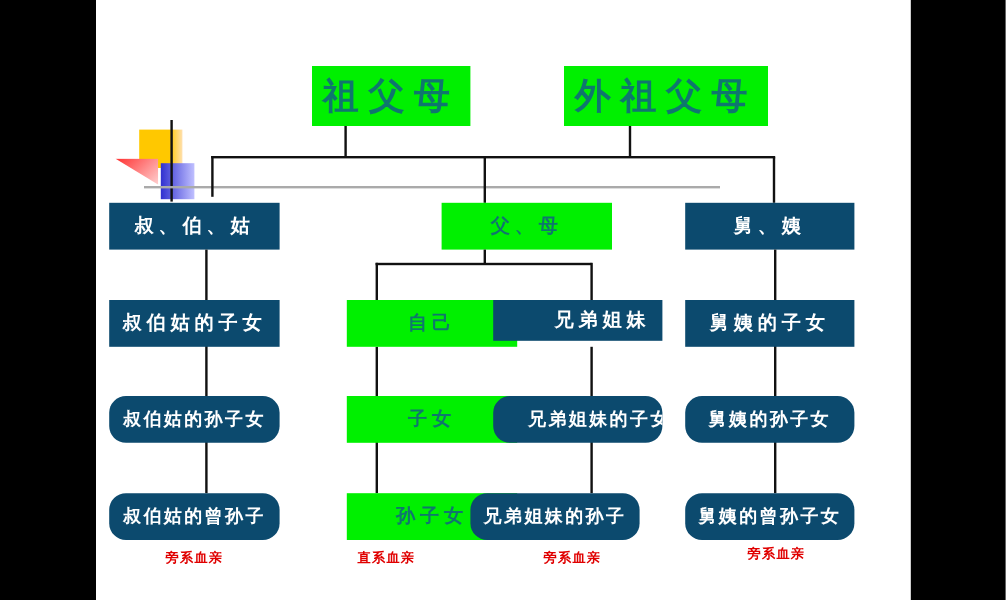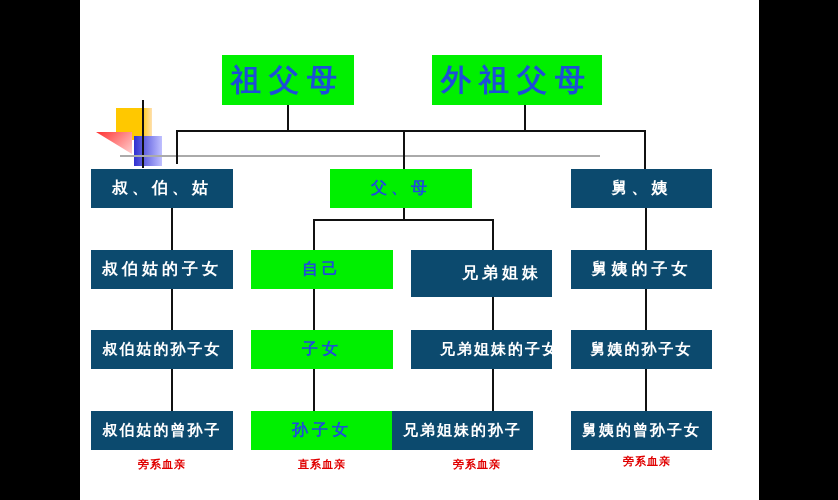--- a/index.html
+++ b/index.html
@@ -1,23 +1,23 @@
 <!DOCTYPE html>
 <html><head>
 <meta charset="utf-8">
 <style>
   html,body{margin:0;padding:0;}
   body{width:838px;height:500px;background:#000;position:relative;overflow:hidden;font-family:"DejaVu Sans",sans-serif;}
   .page{position:absolute;left:80px;top:0;width:679px;height:500px;background:#fff;}
   .box{position:absolute;display:flex;align-items:center;justify-content:center;font-weight:bold;letter-spacing:4px;white-space:nowrap;overflow:hidden;box-sizing:border-box;}
-  .green{background:#00f000;color:#1d4ed8;}
+  .green{background:#00f000;color:#0f766e;margin-left:38px;}
   .blue{background:#0c4a6e;color:#fff;}
   .big{font-size:30px;letter-spacing:8px;font-family:"DejaVu Serif",serif;}
   .mid{font-size:16px;}
-  .sm{font-size:15px;letter-spacing:2px;}
+  .sm{font-size:15px;letter-spacing:2px;border-radius:14px;}
   .line{position:absolute;background:#111;}
   .gline{position:absolute;background:#aaa;}
   .label{position:absolute;color:#e00000;font-weight:bold;font-size:11px;letter-spacing:1px;text-align:center;width:142px;}
   .deco{position:absolute;}
 </style>
 </head>
 <body>
 
 <div class="page"></div>
 
@@ -48,21 +48,21 @@
 <div class="line" style="left:313px;top:219px;width:2px;height:31px;"></div>
 <div class="line" style="left:492px;top:219px;width:2px;height:31px;"></div>
 
 <div class="line" style="left:171px;top:208px;width:2px;height:203px;"></div>
 <div class="line" style="left:645px;top:208px;width:2px;height:203px;"></div>
 <div class="line" style="left:313px;top:289px;width:2px;height:122px;"></div>
 <div class="line" style="left:492px;top:289px;width:2px;height:122px;"></div>
 
 <div class="box blue mid" style="left:91px;top:250px;width:142px;height:39px;">叔伯姑的子女</div>
 <div class="box green mid" style="left:251px;top:250px;width:142px;height:39px;text-align:right;">自己</div>
-<div class="box blue mid" style="left:411px;top:250px;width:141px;height:47px;padding-left:41px;">兄弟姐妹</div>
+<div class="box blue mid" style="left:411px;top:250px;width:141px;height:34px;padding-left:41px;">兄弟姐妹</div>
 <div class="box blue mid" style="left:571px;top:250px;width:141px;height:39px;">舅姨的子女</div>
 
 <div class="box blue sm" style="left:91px;top:330px;width:142px;height:39px;">叔伯姑的孙子女</div>
 <div class="box green mid" style="left:251px;top:330px;width:142px;height:39px;">子女</div>
 <div class="box blue sm" style="left:411px;top:330px;width:141px;height:39px;padding-left:36px;">兄弟姐妹的子女</div>
 <div class="box blue sm" style="left:571px;top:330px;width:141px;height:39px;">舅姨的孙子女</div>
 
 <div class="box blue sm" style="left:91px;top:411px;width:142px;height:39px;">叔伯姑的曾孙子</div>
 <div class="box green mid" style="left:251px;top:411px;width:142px;height:39px;">孙子女</div>
 <div class="box blue sm" style="left:392px;top:411px;width:141px;height:39px;">兄弟姐妹的孙子</div>

